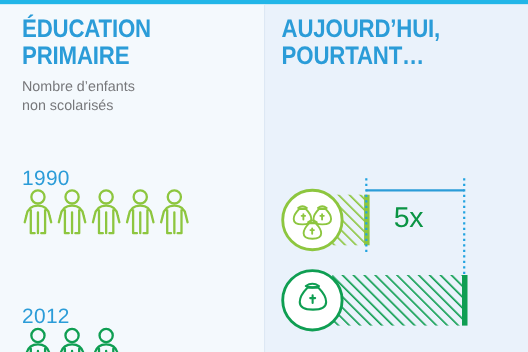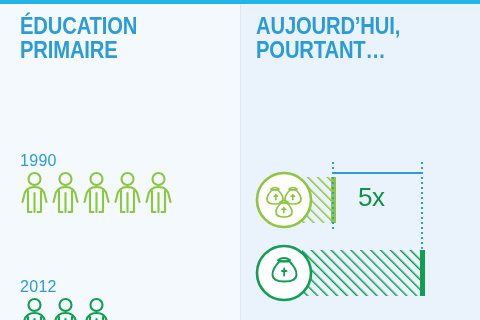--- a/index.html
+++ b/index.html
@@ -75,21 +75,21 @@
   }
   .sub-left  { left: 20px; top: 70px; }
   .sub-right { left: 256px; top: 72px; width: 215px; }
 
   
   .year-block { position: absolute; left: 20px; }
   .yb-1990 { top: 152px; }
   .yb-2012 { top: 238px; margin-top: 40px; }
 
   .year-label {
-    font-size: 16px;
+    font-size: 19px;
     color: #2b9cd8;
     letter-spacing: 0.3px;
     margin: 0 0 2px 0;
     height: 17px;
   }
   .figure-row {
     display: flex;
     align-items: flex-end;
     gap: 2px;
   }
@@ -124,20 +124,22 @@
 <div id="infographic">
 
   <div class="top-rule"></div>
 
   <div class="panel panel-left"></div>
   <div class="panel panel-right"></div>
   <div class="panel-divider"></div>
 
   <div class="head-title title-left">ÉDUCATION
 PRIMAIRE</div>
+  <div class="head-sub sub-left">Nombre d’enfants
+non scolarisés</div>
 
   <div class="year-block yb-1990">
     <div class="year-label">1990</div>
     <div class="figure-row">
       <svg width="29" height="44" viewBox="0 0 29 44">
         <g fill="none" stroke="#8dc63f" stroke-width="2.1" stroke-linejoin="round" stroke-linecap="round">
           <circle cx="14.5" cy="8" r="6"></circle>
           <path d="M14.5 16 C8 16 5 19 4 25 L2.5 31 M14.5 16 C21 16 24 19 25 25 L26.5 31
                    M8 20 L8 41 M14.5 22 L14.5 41 M21 20 L21 41
                    M8 41 L11.5 41 M17.5 41 L21 41"></path>

